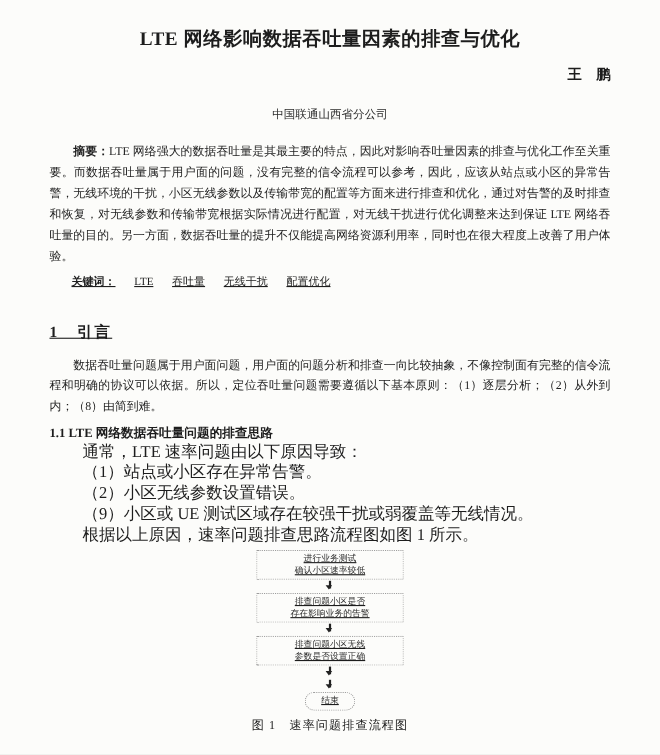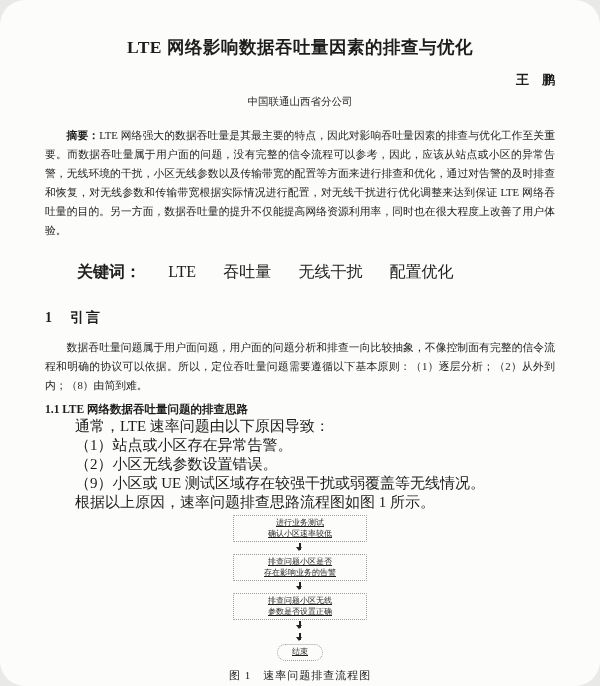--- a/index.html
+++ b/index.html
@@ -1,50 +1,49 @@
 <!DOCTYPE html>
 <html><head>
 <meta charset="utf-8">
 <style>
   html,body{margin:0;padding:0;background:#e9e9e7;}
   .page{
     position:relative;
     width:600px;height:686px;
     margin:0 auto;
     box-sizing:border-box;
-    padding:36px 45px 0;
+    padding:24px 45px 0;
     background:#fcfcfa;
     color:#1d1d1d;
     font-family:"Liberation Serif","DejaVu Serif",serif;
     overflow:hidden;
-    border-radius:25px;
   }
   .title{
     font-size:17.5px;font-weight:bold;text-align:center;
     margin:0;letter-spacing:.5px;line-height:22px;
   }
   .author{
     text-align:right;font-size:13px;font-weight:bold;
     margin-top:13px;line-height:17px;
   }
   .affiliation{
-    text-align:center;font-size:10.5px;margin-top:7px;line-height:14px;color:#2a2a2a;
+    text-align:center;font-size:10.5px;margin-top:22px;line-height:14px;color:#2a2a2a;
   }
   .abstract{
     margin:17px 0 0;font-size:10.8px;line-height:19px;
     text-align:justify;text-indent:2em;
   }
   .bold{font-weight:bold;}
   .keywords{
-    margin:22px 0 0;font-size:16px;line-height:19px;text-indent:2em;
+    margin:4px 0 0;font-size:10px;line-height:19px;text-indent:2em;text-decoration:underline;
   }
   .kw{margin-right:1.7em;}
   .kw:last-child{margin-right:0;}
   .h2{
-    font-size:14px;font-weight:bold;margin:27px 0 0;line-height:19px;letter-spacing:2px;
+    font-size:14px;font-weight:bold;margin:27px 0 0;line-height:19px;letter-spacing:2px;text-decoration:underline;
   }
   .para{
     margin:11px 0 0;font-size:10.8px;line-height:19px;
     text-align:justify;text-indent:2em;
   }
   .h3{
     font-size:11.5px;font-weight:bold;margin:7px 0 0;line-height:15px;
   }
   .ln{
     margin:0;font-size:15px;line-height:19px;text-indent:2em;

